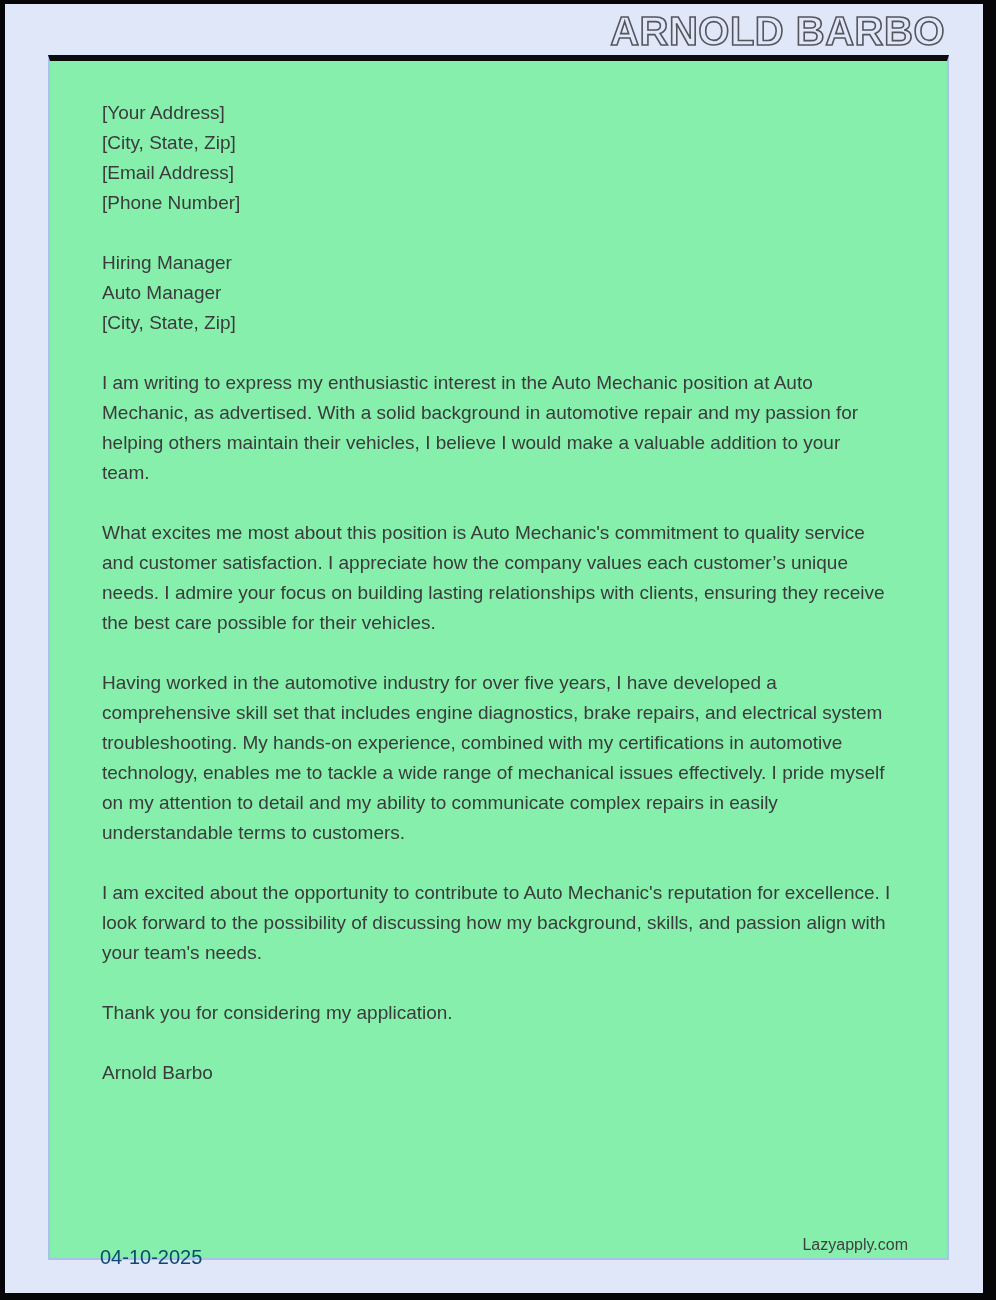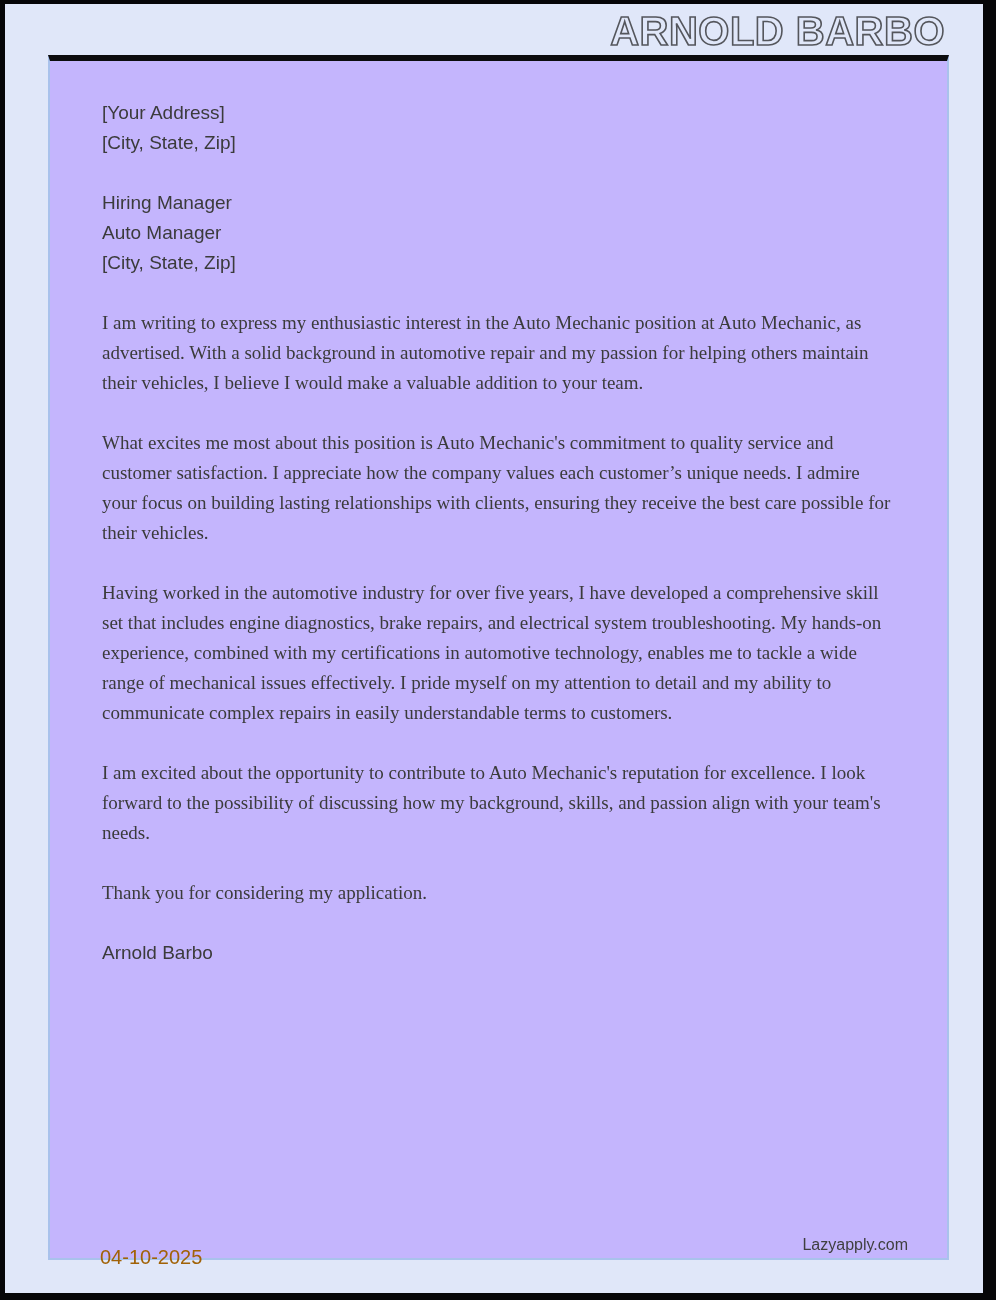--- a/index.html
+++ b/index.html
@@ -36,64 +36,66 @@
     white-space: nowrap;
   }
   
   .letter {
     position: absolute;
     left: 43px;
     top: 51px;
     width: 901px;
     height: 1205px;
     box-sizing: border-box;
-    background: #c4b5fd;
+    background: #86efac;
     border-top: 6px solid #0c0c0e;
     border-left: 2px solid #a9c2ec;
     border-right: 2px solid #a9c2ec;
     border-bottom: 2px solid #a9c2ec;
   }
   .content {
     padding: 37px 55px 0 52px;
     font-size: 19px;
     line-height: 30px;
     color: #3b3b3b;
   }
   .block { margin: 30px 0 0 0; }
   .block:first-child { margin-top: 0; }
-  .content p { margin: 30px 0 0 0; font-family: Liberation Serif, serif; }
+  .content p { margin: 30px 0 0 0; }
   .watermark {
     position: absolute;
     right: 39px;
     bottom: 4px;
     font-size: 16px;
     color: #3f3f3f;
   }
   .date-label {
     position: absolute;
     left: 95px;
     top: 1242px;
     font-size: 20px;
-    color: #a16207;
+    color: #0c4a6e;
     z-index: 2;
   }
 </style>
 </head>
 <body>
 
 <div class="canvas">
 
   <div class="name-header">ARNOLD BARBO</div>
 
   <div class="letter">
     <div class="content">
 
       <div class="block">
         <div>[Your Address]</div>
         <div>[City, State, Zip]</div>
+        <div>[Email Address]</div>
+        <div>[Phone Number]</div>
       </div>
 
       <div class="block">
         <div>Hiring Manager</div>
         <div>Auto Manager</div>
         <div>[City, State, Zip]</div>
       </div>
 
 
       <p>I am writing to express my enthusiastic interest in the Auto Mechanic position at Auto Mechanic, as advertised. With a solid background in automotive repair and my passion for helping others maintain their vehicles, I believe I would make a valuable addition to your team.</p>

